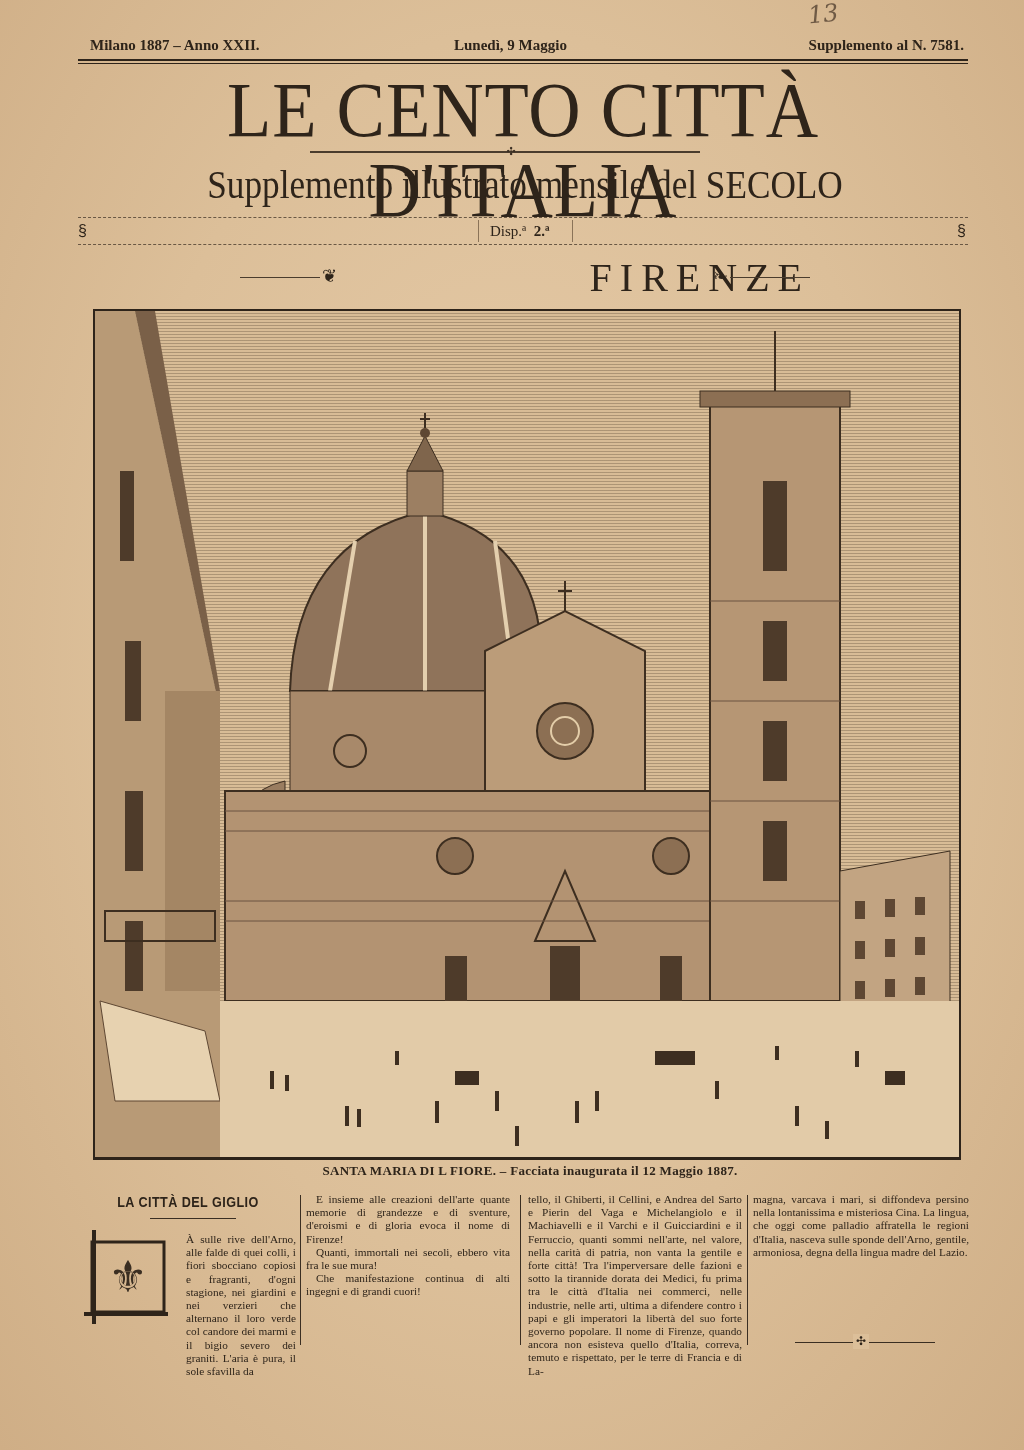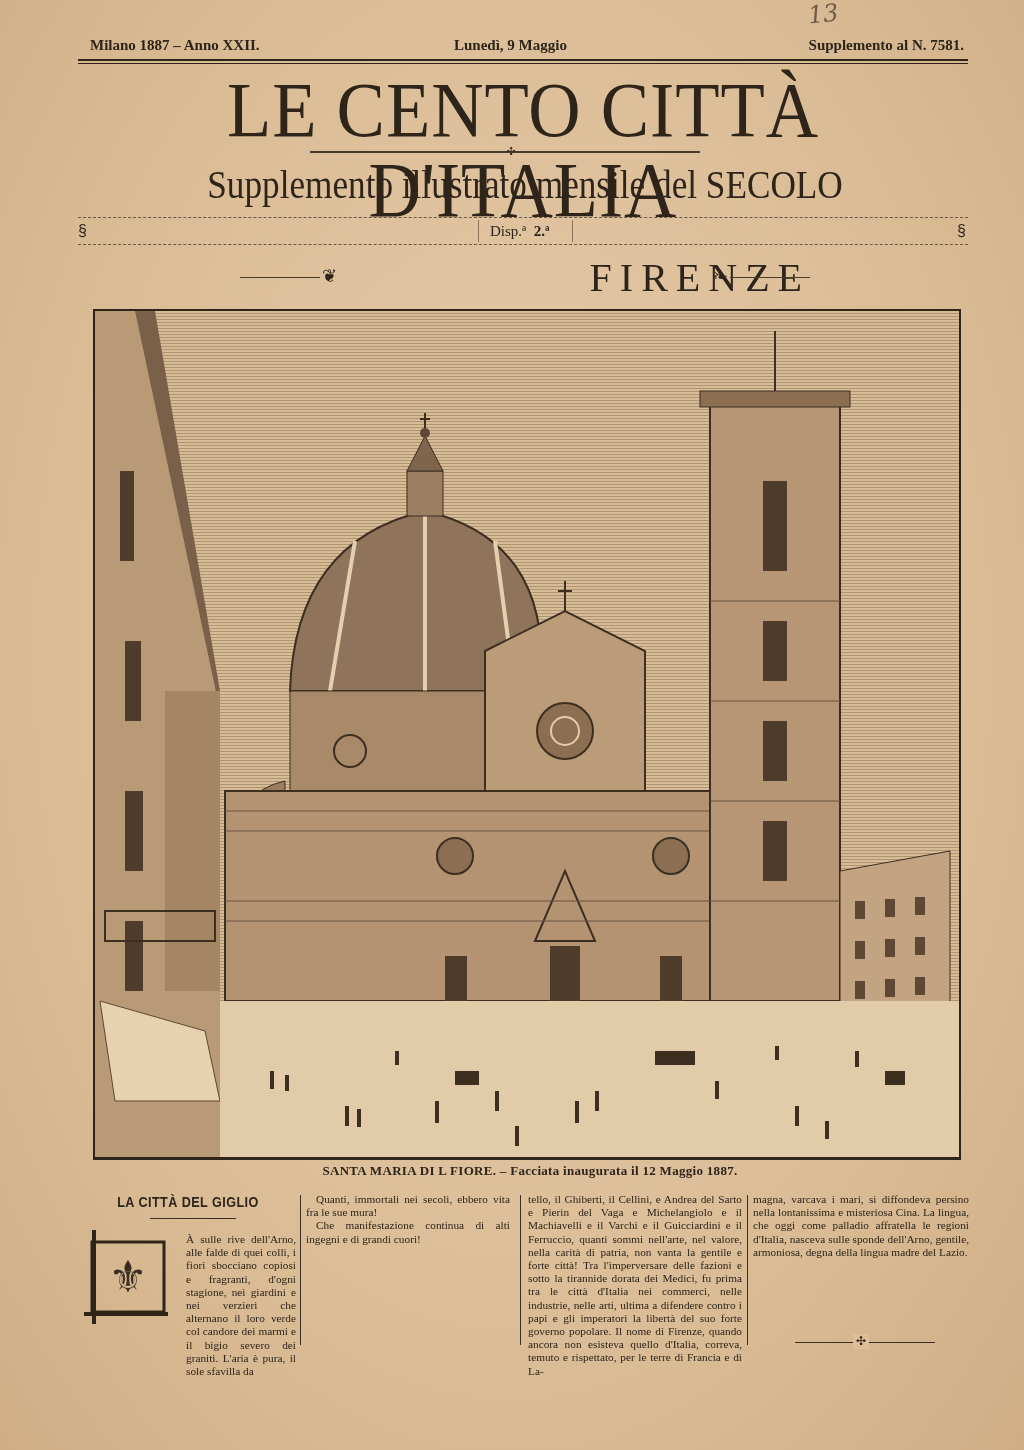--- a/index.html
+++ b/index.html
@@ -188,20 +188,21 @@
     <text x="48" y="66" font-size="44" text-anchor="middle" fill="#3a2e22" font-family="DejaVu Sans, sans-serif">⚜</text>
   </svg>
 </div>
 
 <div class="col" style="left:186px;width:110px;">
   <p class="first" style="margin-top:40px;">À sulle rive dell'Arno, alle falde di quei colli, i fiori sbocciano copiosi e fragranti, d'ogni stagione, nei giardini e nei verzieri che alternano il loro verde col candore dei marmi e il bigio severo dei graniti. L'aria è pura, il sole sfavilla da</p>
 </div>
 
 <div class="colrule" style="left:300px"></div>
 <div class="col" style="left:306px;width:204px;">
+  <p>E insieme alle creazioni dell'arte quante memorie di grandezze e di sventure, d'eroismi e di gloria evoca il nome di Firenze!</p>
   <p>Quanti, immortali nei secoli, ebbero vita fra le sue mura!</p>
   <p>Che manifestazione continua di alti ingegni e di grandi cuori!</p>
 </div>
 
 <div class="colrule" style="left:520px"></div>
 <div class="col" style="left:528px;width:214px;">
   <p class="first">tello, il Ghiberti, il Cellini, e Andrea del Sarto e Pierin del Vaga e Michelangiolo e il Machiavelli e il Varchi e il Guicciardini e il Ferruccio, quanti sommi nell'arte, nel valore, nella carità di patria, non vanta la gentile e forte città! Tra l'imperversare delle fazioni e sotto la tirannide dorata dei Medici, fu prima tra le città d'Italia nei commerci, nelle industrie, nelle arti, ultima a difendere contro i papi e gli imperatori la libertà del suo forte governo popolare. Il nome di Firenze, quando ancora non esisteva quello d'Italia, correva, temuto e rispettato, per le terre di Francia e di La-</p>
 </div>
 
 <div class="colrule" style="left:747px"></div>

